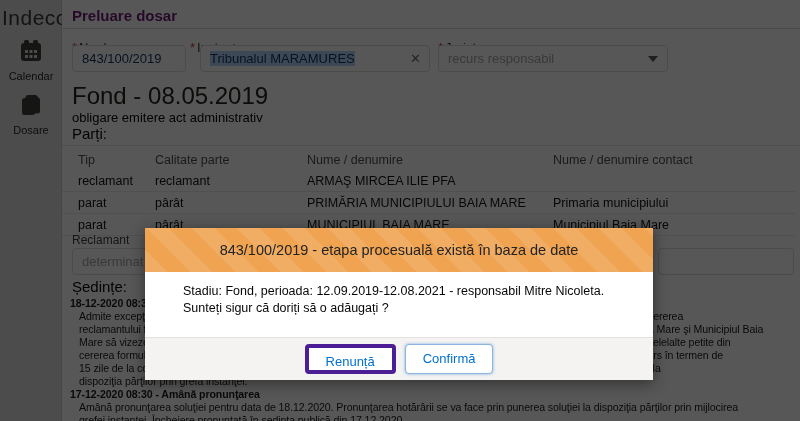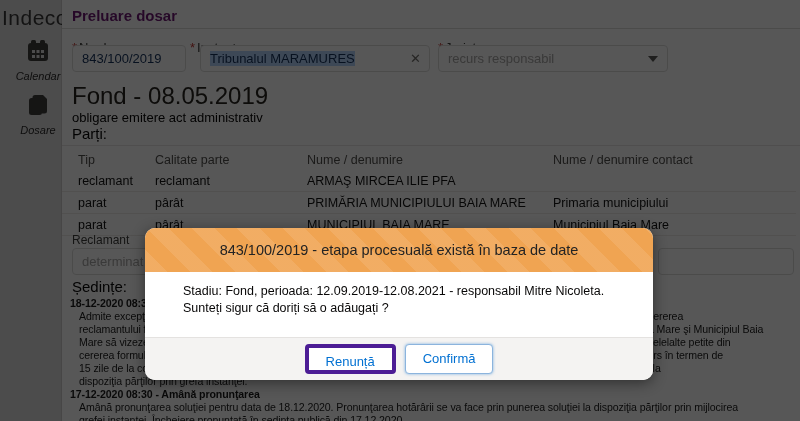--- a/index.html
+++ b/index.html
@@ -5,21 +5,21 @@
   * { margin:0; padding:0; box-sizing:border-box; }
   html,body { width:800px; height:421px; overflow:hidden; background:#fff;
               font-family:"Liberation Sans", sans-serif; }
   #stage { position:relative; width:800px; height:421px; overflow:hidden; background:#fff; }
 
   
   #sidebar { position:absolute; left:0; top:0; width:62px; height:421px;
              background:#dfdede; border-right:1px solid #cfcecd; }
   #logo { position:absolute; left:2px; top:6px; font-size:21px; color:#3a3a3a;
           letter-spacing:0.5px; }
-  .nav-item { position:absolute; left:7px; width:62px; text-align:center; cursor:pointer;font-style:italic; }
+  .nav-item { position:absolute; left:0; width:62px; text-align:center; cursor:pointer; }
   .nav-item .ic { display:inline-block; }
   .nav-item .lbl { display:block; font-size:11px; color:#2b2b2b; margin-top:2px; }
 
   
   #content { position:absolute; left:62px; top:0; right:0; bottom:0; background:#fff; }
   .abs { position:absolute; }
   #page-title { left:10px; top:7px; font-size:15px; font-weight:bold; color:#701a75; }
   #title-rule { left:0; top:28px; right:0; height:0; border-bottom:1px solid #dddbda; }
 
   .field-label { top:31px; font-size:13px; color:#3e3e3c;margin-top:9px; }
@@ -52,21 +52,21 @@
 
   #sessions-title { left:10px; top:278px; font-size:15px; color:#080707; }
   #sessions { left:8px; top:297px; width:728px; font-size:10.6px; line-height:13px;
               letter-spacing:-0.1px; color:#1c1c1c; }
   .sess-header { font-weight:bold; white-space:nowrap; overflow:hidden; }
   .sess-line { padding-left:9px; white-space:nowrap; overflow:hidden; }
 
   
   #overlay { position:absolute; inset:0; background:rgba(0,0,0,0.66); z-index:10; }
   #modal { position:absolute; left:145px; top:228px; width:508px; z-index:20;
-           background:#fff; border-radius:10px; overflow:hidden;
+           background:#fff; border-radius:0; overflow:hidden;
            box-shadow:0 3px 14px rgba(0,0,0,0.45); }
   #modal-header { height:44px; background:#f0a452;
       background-image:repeating-linear-gradient(45deg, rgba(255,255,255,0.10) 0 16px, rgba(255,255,255,0) 16px 32px);
       display:flex; align-items:center; justify-content:center; }
   #modal-title { font-size:14.5px; color:#232323; }
   #modal-body { padding:11px 20px 20px 38px; font-size:12.5px; color:#080707; line-height:17px; }
   #modal-footer { height:43px; background:#f4f3f2; border-top:1px solid #e4e2e0;
                   display:flex; align-items:center; justify-content:center; gap:9px; }
   .m-btn { height:30px; padding:0 17px; border-radius:4px; background:#fff; color:#0070d2;
            font-size:13px; line-height:28px; cursor:pointer; }

